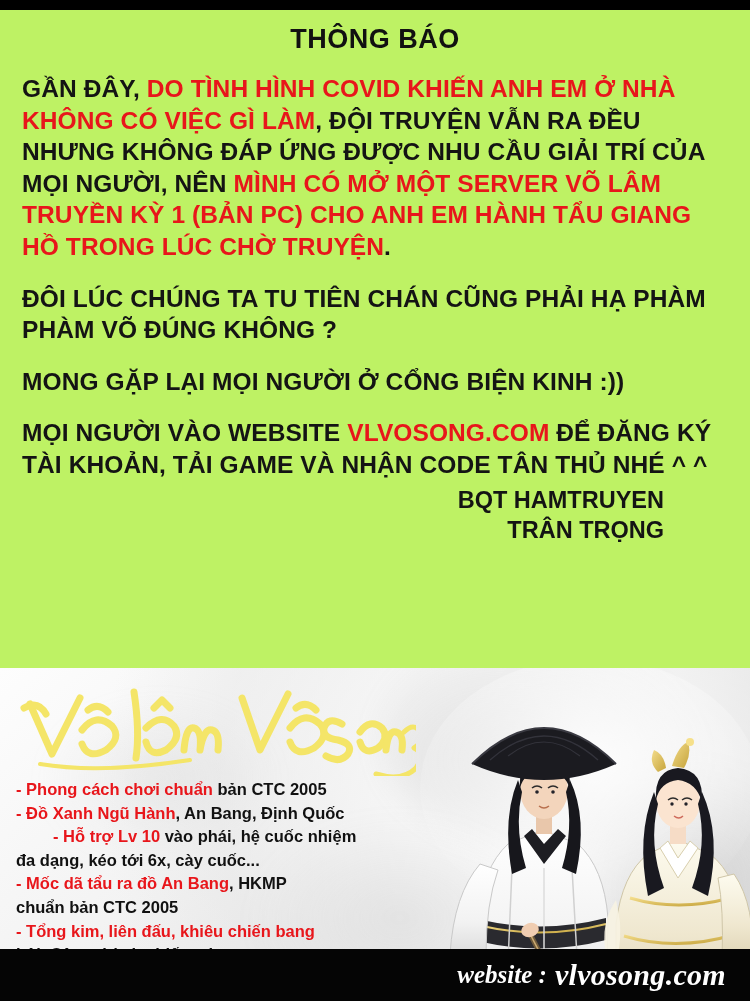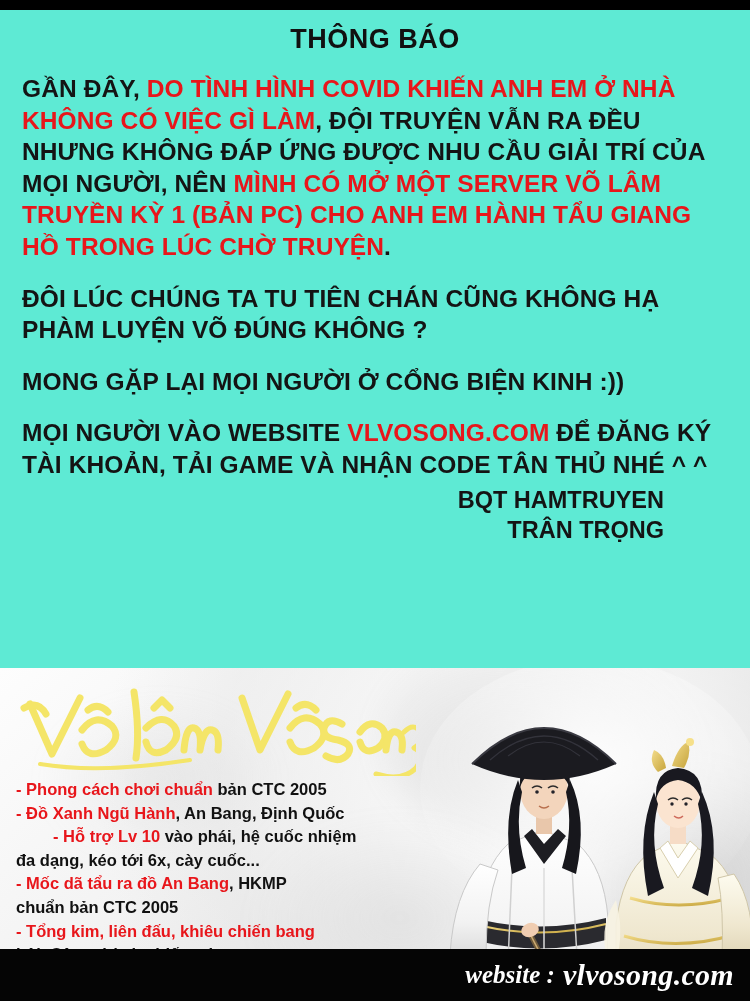--- a/index.html
+++ b/index.html
@@ -7,21 +7,21 @@
     width: 750px;
     height: 1001px;
     background: #ffffff;
     font-family: "Liberation Sans", sans-serif;
     overflow: hidden;
   }
   #page {
     position: relative;
     width: 750px;
     height: 1001px;
-    background: #5eead4;
+    background: #bef264;
     border-top: 10px solid #000000;
   }
 
   
   .notice-title {
     text-align: center;
     font-size: 27px;
     font-weight: bold;
     letter-spacing: 0.5px;
     color: #111;
@@ -107,21 +107,21 @@
   #footer {
     position: absolute;
     left: 0;
     bottom: 0;
     width: 750px;
     height: 52px;
     background: #050505;
     display: flex;
     align-items: center;
     justify-content: flex-end;
-    padding-right: 16px;
+    padding-right: 24px;
   }
   #footer .fw {
     color: #ffffff;
     font-size: 25px;
     font-style: italic;
     font-weight: bold;
     font-family: "Liberation Serif", serif;
     margin-right: 8px;
   }
   #footer .fs {
@@ -135,21 +135,21 @@
 </style>
 </head>
 <body>
 
 <div id="page">
 
   <div class="notice-title">THÔNG BÁO</div>
 
   <div class="notice-body">
     <p><span>GẦN ĐÂY, </span><span class="red" style="color: rgb(232, 22, 27);">DO TÌNH HÌNH COVID KHIẾN ANH EM Ở NHÀ KHÔNG CÓ VIỆC GÌ LÀM</span><span>, ĐỘI TRUYỆN VẪN RA ĐỀU NHƯNG KHÔNG ĐÁP ỨNG ĐƯỢC NHU CẦU GIẢI TRÍ CỦA MỌI NGƯỜI, NÊN </span><span class="red" style="color: rgb(232, 22, 27);">MÌNH CÓ MỞ MỘT SERVER VÕ LÂM TRUYỀN KỲ 1 (BẢN PC) CHO ANH EM HÀNH TẨU GIANG HỒ TRONG LÚC CHỜ TRUYỆN</span><span>.</span></p>
-    <p><span>ĐÔI LÚC CHÚNG TA TU TIÊN CHÁN CŨNG KHÔNG HẠ PHÀM LUYỆN VÕ ĐÚNG KHÔNG ?</span></p>
+    <p><span>ĐÔI LÚC CHÚNG TA TU TIÊN CHÁN CŨNG PHẢI HẠ PHÀM PHÀM VÕ ĐÚNG KHÔNG ?</span></p>
     <p><span>MONG GẶP LẠI MỌI NGƯỜI Ở CỔNG BIỆN KINH :))</span></p>
     <p><span>MỌI NGƯỜI VÀO WEBSITE </span><span class="red" style="color: rgb(232, 22, 27);">VLVOSONG.COM</span><span> ĐỂ ĐĂNG KÝ TÀI KHOẢN, TẢI GAME VÀ NHẬN CODE TÂN THỦ NHÉ ^ ^</span></p>
   </div>
 
   <div class="sign">
     <div>BQT HAMTRUYEN</div>
     <div>TRÂN TRỌNG</div>
   </div>
 
   <div id="banner">

